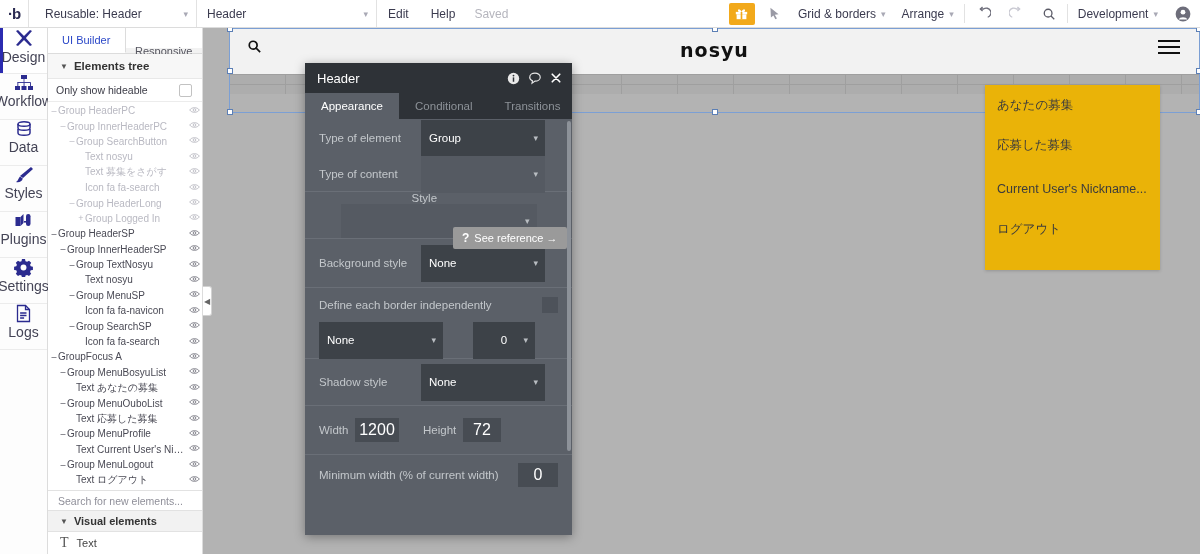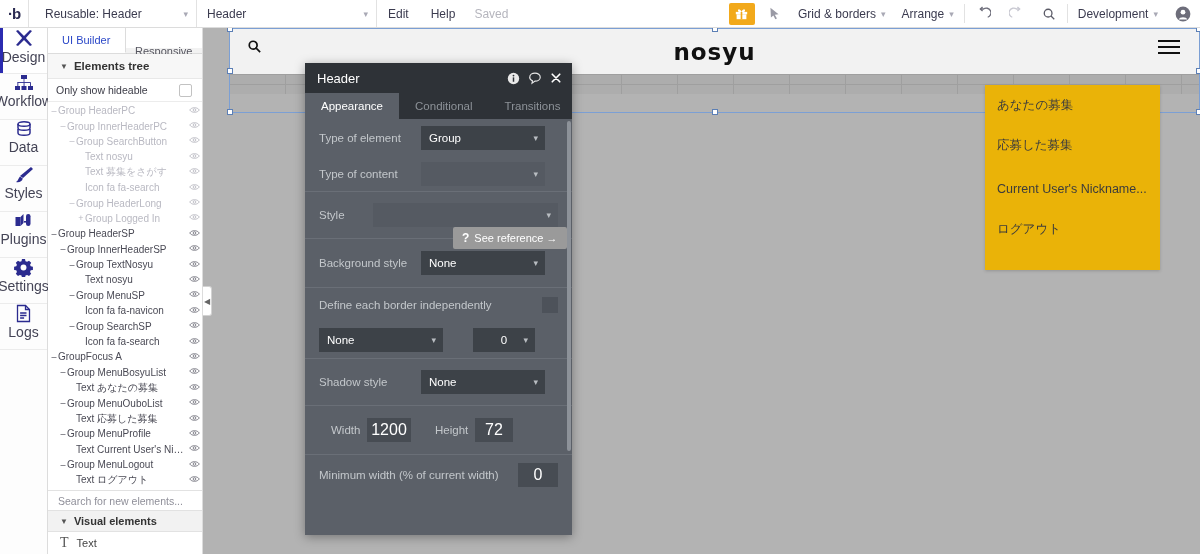--- a/index.html
+++ b/index.html
@@ -138,21 +138,21 @@
   }
   .page-header {
     position: absolute; left: 26px; top: 0px; width: 971px; height: 46px;
     background: #f2f2f2;
   }
   .ph-search {
     position: absolute; left: 18px; top: 11px; font-size: 15px; color: #1a1a1a;
   }
   .ph-logo {
     position: absolute; left: 0; right: 0; top: 11px; text-align: center;
-    font-size: 23px; color: #111; font-weight: bold; letter-spacing: 1px;
+    font-size: 19px; color: #111; font-weight: bold; letter-spacing: 1px;
     font-family: "DejaVu Sans", sans-serif;
   }
   .ph-burger {
     position: absolute; right: 20px; top: 12px;
     display: flex; flex-direction: column; gap: 3.5px;
   }
   .ph-burger span { display: block; width: 22px; height: 2.4px; background: #111; }
 
   
   .grid-band {
@@ -200,21 +200,21 @@
   .dlg-tab.active { background: #5b6068; color: #fff; }
   .dlg-body { flex: 1; position: relative; overflow: hidden; }
 
   .row {
     display: flex; align-items: center; padding: 0 14px; height: 38px;
     font-size: 11.5px; color: #c3c7cb;
   }
   .row .lbl { width: 102px; flex: none; }
   .sep { height: 1px; background: #6a6f77; margin: 0 0px; }
   .field {
-    height: 24px; background: #555a62; display: flex; align-items: center;
+    height: 37px; background: #555a62; display: flex; align-items: center;
     padding: 0 8px; color: #fff; font-size: 11.5px; position: relative;
   }
   .field.dark { background: #3d4248; }
   .field .cv { position: absolute; right: 7px; color: #b9bdc2; font-size: 9px; }
   .field.f-elem { width: 124px; }
   .field.f-style { width: 196px; }
   .field.f-bg { width: 124px; }
   .field.f-border { width: 124px; }
   .field.f-round { width: 62px; justify-content: center; }
   .field.f-shadow { width: 124px; }
@@ -713,21 +713,21 @@
         <div class="row" style="height:34px;">
           <span class="lbl">Type of content</span>
           <span class="field f-elem">
             <span></span>
             <span class="cv">▾</span>
           </span>
         </div>
 
         <div class="sep"></div>
 
-        <div class="row" style="height:46px;">
+        <div class="row" style="height:46px;flex-direction:column;">
           <span class="lbl" style="width:54px;">Style</span>
           <span class="field f-style">
             <span></span>
             <span class="cv">▾</span>
           </span>
         </div>
 
         <div class="sep"></div>
 
         <div class="row" style="height:48px;">
@@ -763,21 +763,21 @@
         <div class="row" style="height:46px;">
           <span class="lbl">Shadow style</span>
           <span class="field dark f-shadow">
             <span>None</span>
             <span class="cv">▾</span>
           </span>
         </div>
 
         <div class="sep"></div>
 
-        <div class="row" style="height:48px;margin-left:12px;">
+        <div class="row" style="height:48px;">
           <span style="width:36px;">Width</span>
           <span class="numbox">1200</span>
           <span style="width:24px;"></span>
           <span style="width:40px;">Height</span>
           <span class="numbox" style="width:38px;">72</span>
         </div>
 
         <div class="sep"></div>
 
         <div class="row" style="height:40px; justify-content:space-between;">

